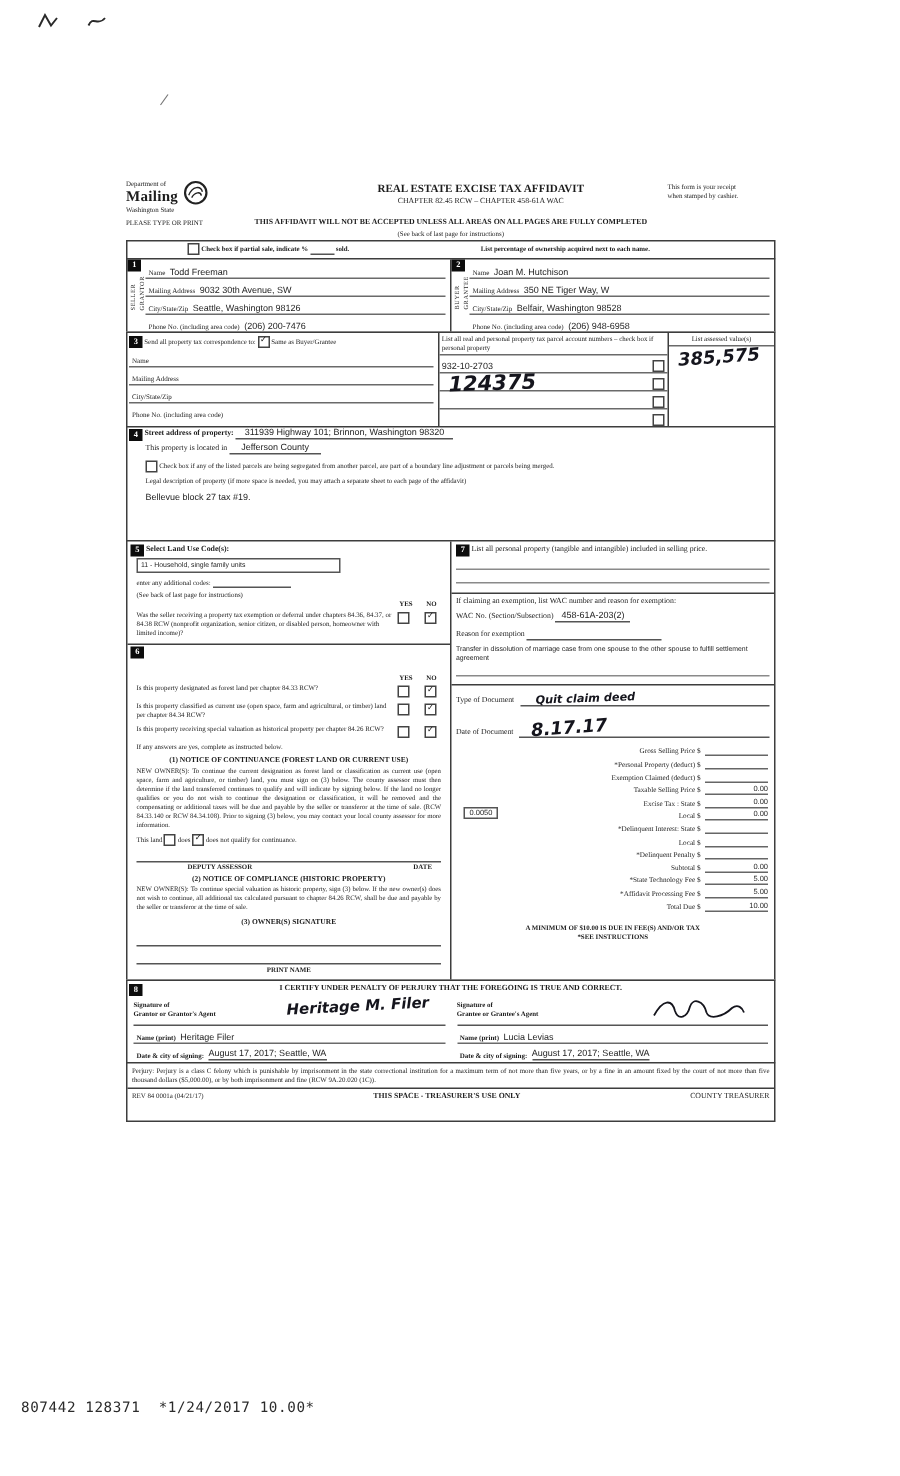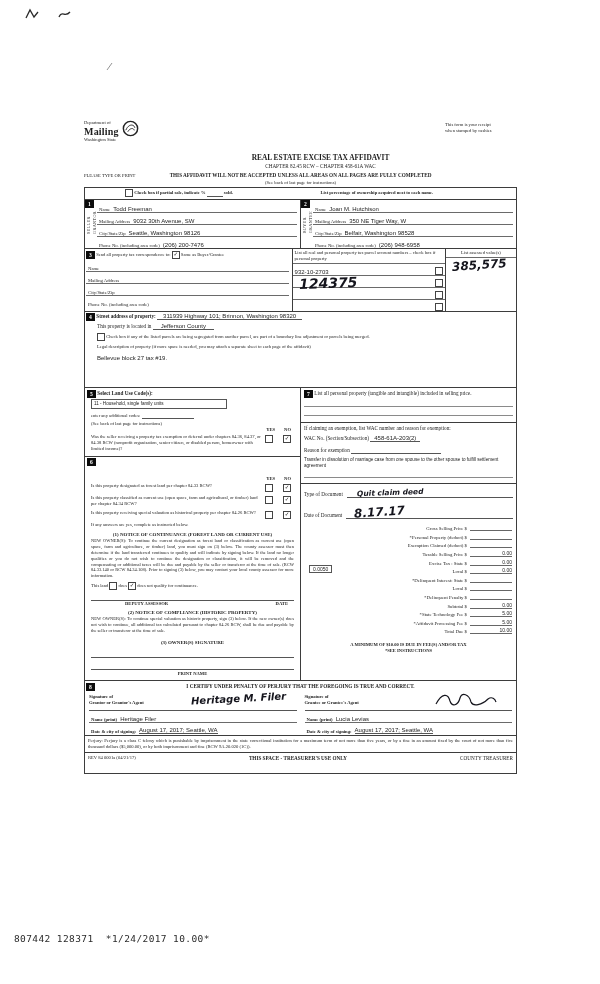--- a/index.html
+++ b/index.html
@@ -4,21 +4,21 @@
 <style>
   html,body{margin:0;padding:0;background:#ffffff;}
   .page{position:relative;width:600px;height:984px;background:#fff;color:#1d1d1d;
         font-family:"Liberation Serif","DejaVu Serif",serif;overflow:hidden;}
   .form{position:absolute;left:84px;top:120px;width:433px;}
   .b{font-weight:bold;}
   .c{text-align:center;}
   .t4{font-size:4.6px;line-height:1.3;}
   .t5{font-size:5.2px;line-height:1.3;}
   .t6{font-size:6px;line-height:1.3;}
-  .t7{font-size:7.4px;line-height:1.2;margin-top:32px;}
+  .t7{font-size:7.4px;line-height:1.2;}
   .typed{font-family:"Liberation Sans","DejaVu Sans",sans-serif;}
   .hand{font-family:"DejaVu Sans",sans-serif;font-style:italic;font-weight:bold;color:#15151d;}
   .row{display:flex;}
   .half{width:50%;}
   .brdr{border-right:1px solid #3d3d3d;}
   .sec{border:1px solid #3d3d3d;margin-top:-1px;background:#fff;}
   .num{display:inline-block;background:#0c0c0c;color:#fff;font-size:5.6px;font-weight:bold;
        width:9px;height:8px;line-height:8px;text-align:center;vertical-align:top;}
   .cb{display:inline-block;width:6px;height:6px;border:1px solid #444;font-size:5.5px;
       line-height:5px;text-align:center;vertical-align:middle;color:#111;flex-shrink:0;}

